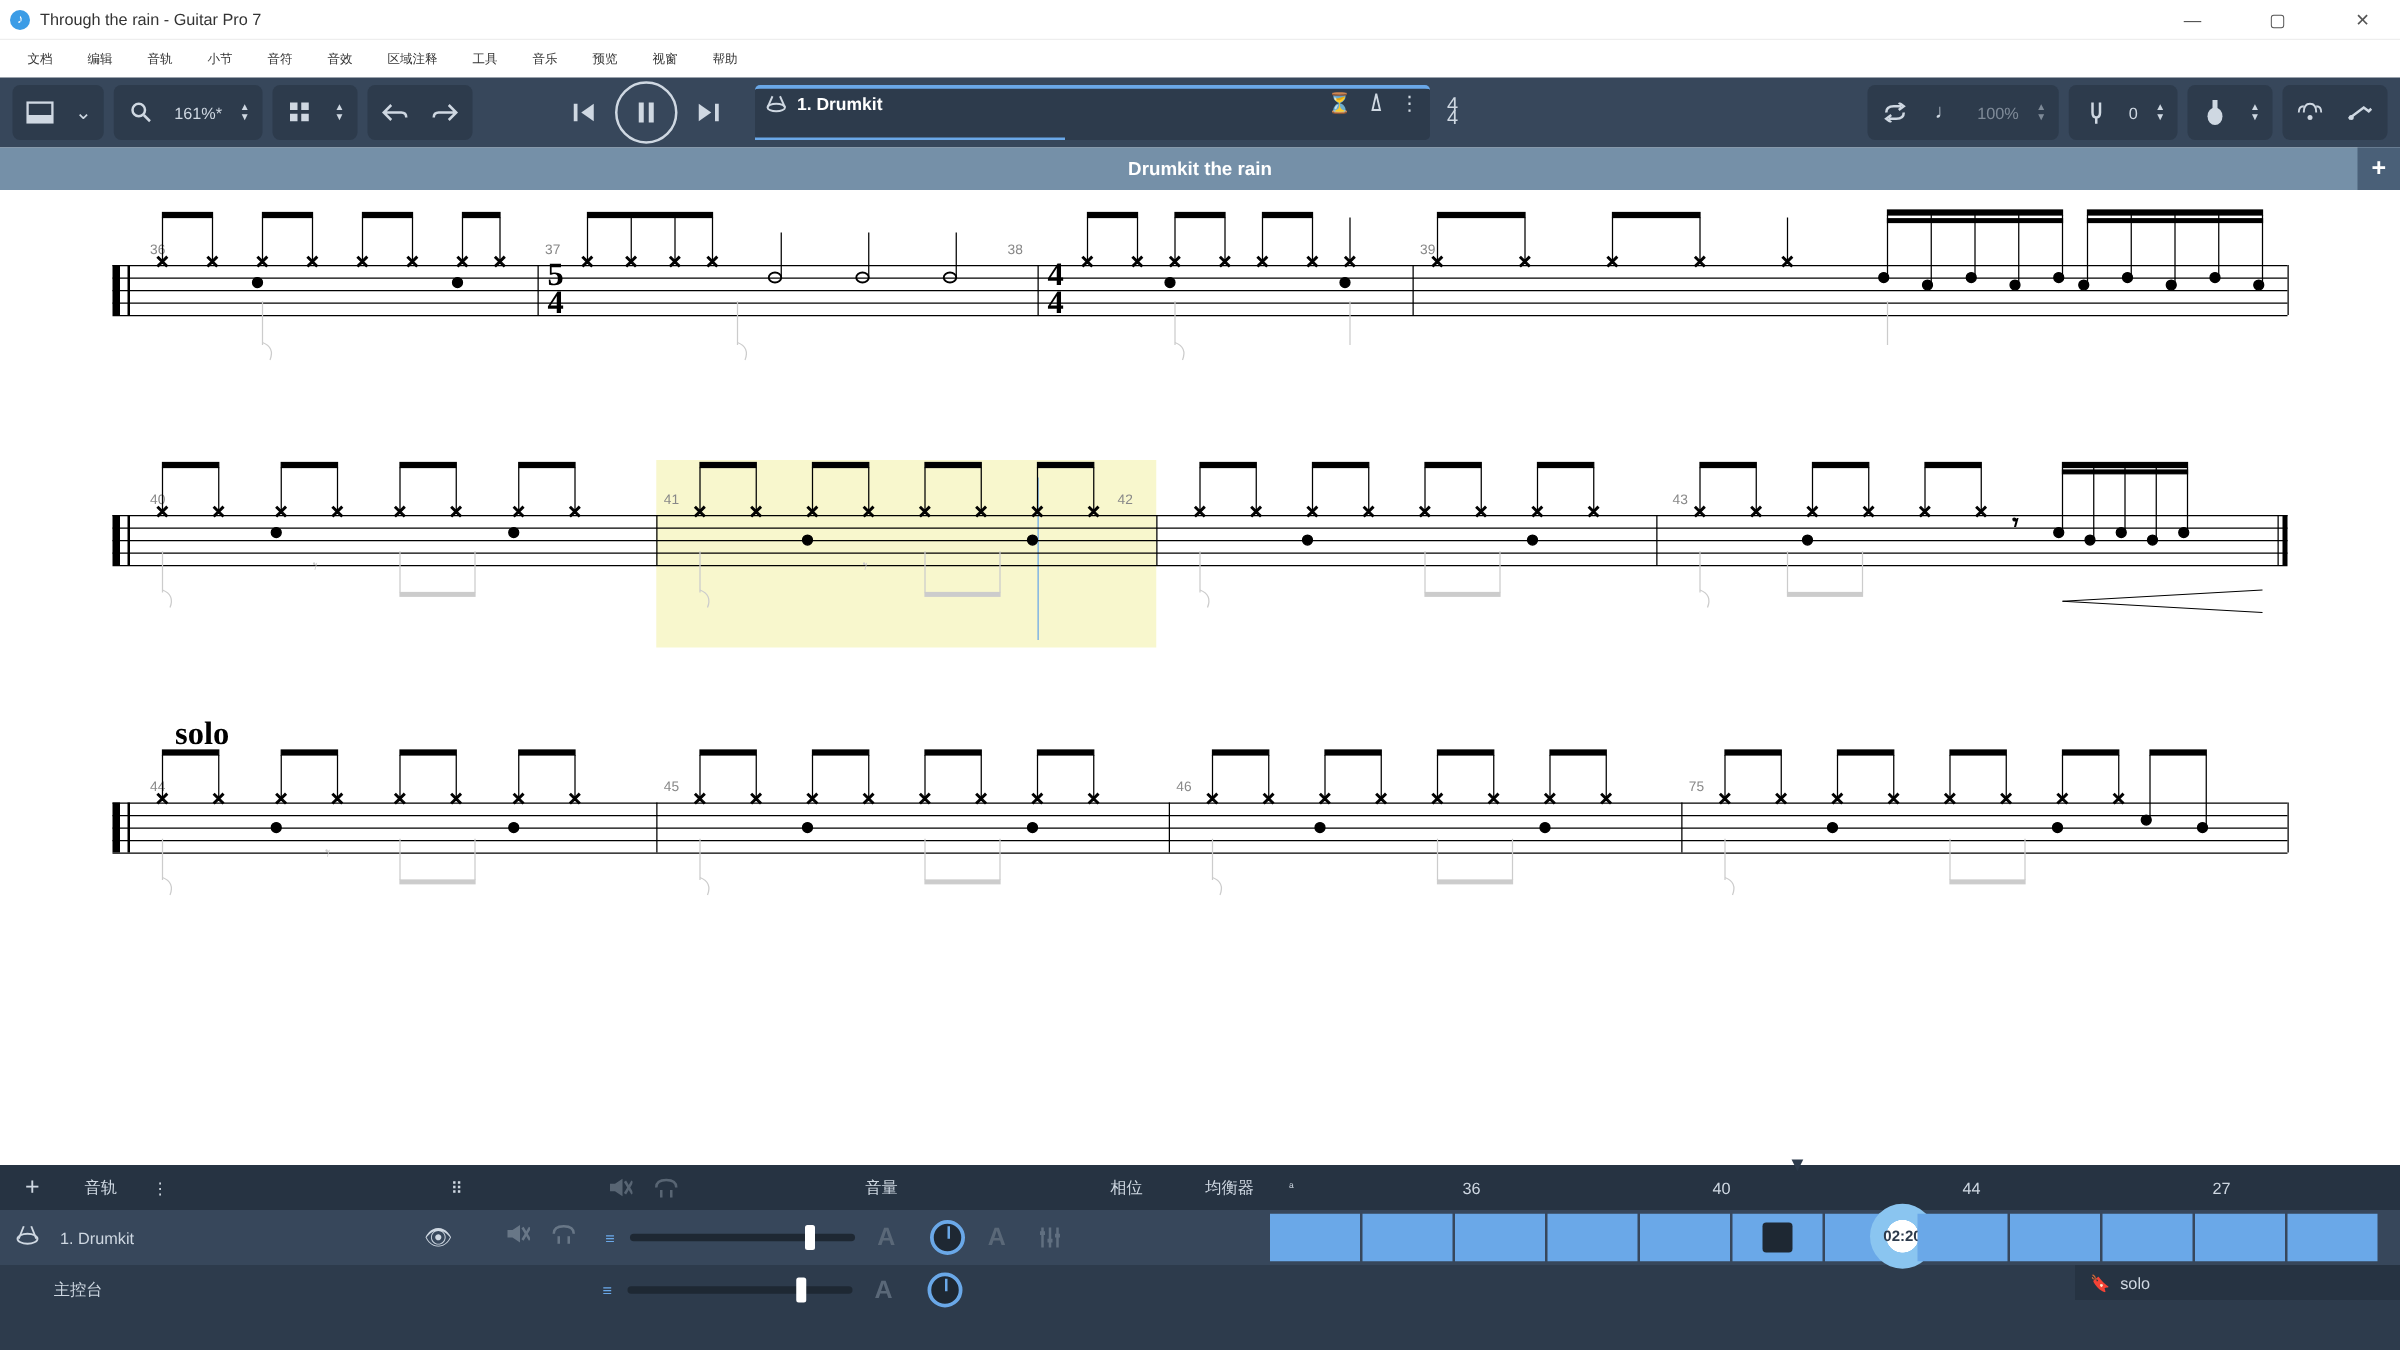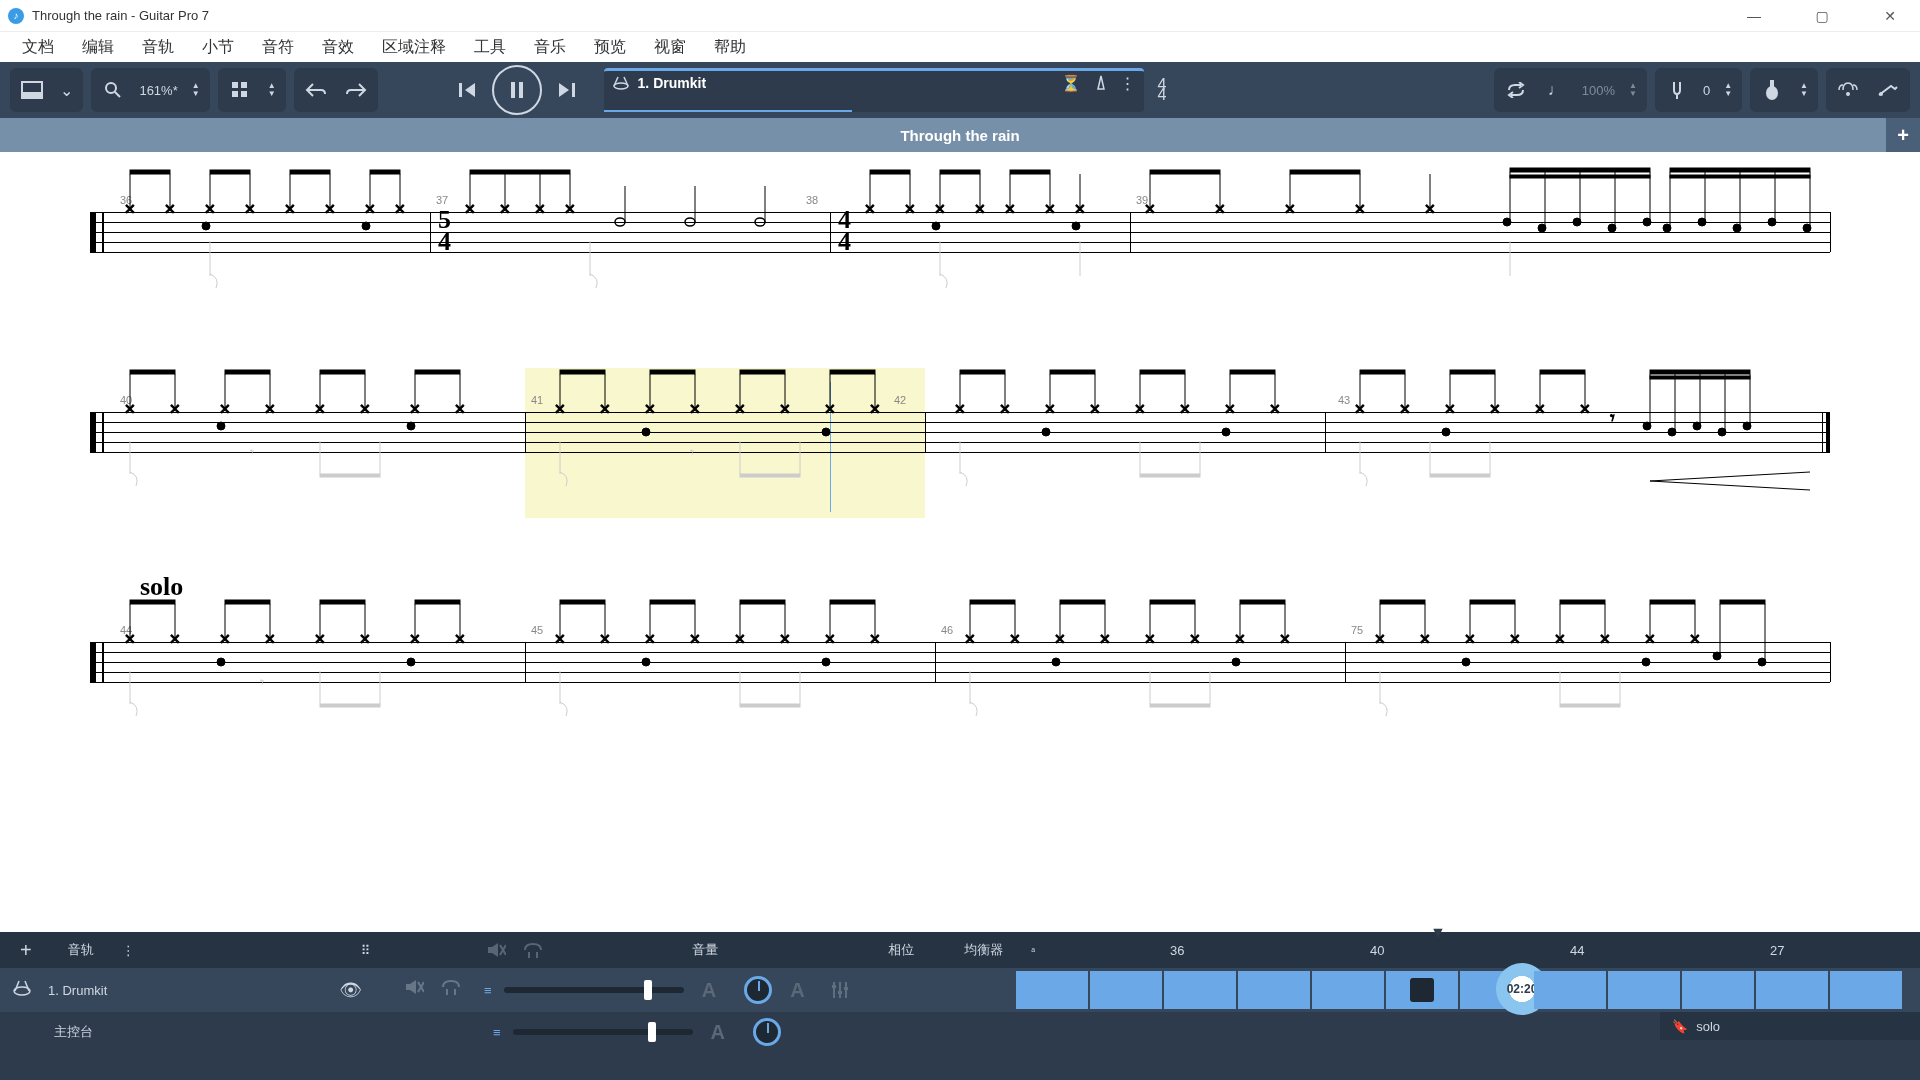--- a/index.html
+++ b/index.html
@@ -3,21 +3,21 @@
 <meta charset="utf-8">
 <style>
 *{margin:0;padding:0;box-sizing:border-box;font-family:"Microsoft YaHei",Arial,sans-serif}
 body{background:#fff;overflow:hidden;width:1920px;height:1080px;position:relative}
 .titlebar{height:32px;background:#fff;display:flex;align-items:center;padding:0 8px;border-bottom:1px solid #eee}
 .titlebar .icon{width:16px;height:16px;background:#3b9ce6;border-radius:50%;margin-right:8px;display:flex;align-items:center;justify-content:center;color:#fff;font-size:10px}
 .titlebar .title{font-size:13px;color:#333}
 .winbtns{margin-left:auto;display:flex;gap:24px}
 .winbtn{width:44px;height:28px;display:flex;align-items:center;justify-content:center;cursor:pointer;font-size:14px;color:#555}
 .menubar{height:30px;background:#fff;display:flex;align-items:center;padding:0 8px;gap:0}
-.menuitem{padding:4px 14px;font-size:16px;color:#333;cursor:pointer}
+.menuitem{padding:4px 14px;font-size:10px;color:#333;cursor:pointer}
 .toolbar{height:56px;background:#37475b;display:flex;align-items:center;padding:0 10px;gap:8px}
 .tbgroup{display:flex;align-items:center;gap:4px;background:#2d3b4c;border-radius:6px;padding:4px;height:44px}
 .tbbtn{min-width:36px;height:36px;display:flex;align-items:center;justify-content:center;cursor:pointer;color:#cfd8e2;border-radius:4px;padding:0 6px}
 .tbtext{font-size:13px;color:#cfd8e2;padding:0 4px}
 .playgroup{display:flex;align-items:center;gap:0}
 .playbtn{width:42px;height:42px;display:flex;align-items:center;justify-content:center;cursor:pointer;color:#cfd8e2}
 .pausebtn{width:50px;height:50px;border:2px solid #cfd8e2;border-radius:50%;display:flex;align-items:center;justify-content:center;cursor:pointer;color:#cfd8e2;margin:0 4px}
 .trackinfo{background:#2d3b4c;border-radius:4px;height:44px;display:flex;flex-direction:column;min-width:540px;margin-left:8px;position:relative;border-top:3px solid #6aa8e8}
 .trackinfo .top{display:flex;align-items:center;height:24px;padding:0 8px;gap:8px}
 .trackinfo .top .ticon{width:18px;height:18px;color:#cfd8e2}
@@ -240,21 +240,21 @@
     <div class="tbbtn">
         <svg width="22" height="14">
           <path d="M2 12 L14 3 L18 6 L20 4" fill="none" stroke="#cfd8e2" stroke-width="2"></path>
           <circle cx="4" cy="11" r="2" fill="#cfd8e2"></circle>
         </svg>
       </div>
   </div>
 </div>
 
 <div class="songtitle">
-  <span>Through the rain</span>
+  <span>Drumkit the rain</span>
   <div class="addtab">+</div>
 </div>
 
 <div class="score">
 
   <div class="staffrow" style="top:60px">
     <div class="stafflines">
       <div class="line" style="top:0"></div>
         <div class="line" style="top:10px"></div>
         <div class="line" style="top:20px"></div>
@@ -861,21 +861,21 @@
         <div class="autoblock"></div>
         <div class="autoblock"></div>
         <div class="autoblock"></div>
     </div>
   </div>
   <div class="sectionmark">
     <span>🔖</span>
     <span>solo</span>
   </div>
   <div class="bp-master">
-    <span style="margin-left:42px">主控台</span>
+    <span style="margin-left:31px">主控台</span>
     <span style="color:#6aa8e8;margin-left:388px">≡</span>
     <div class="vslider">
         <div class="thumb" style="left:135px"></div>
       </div>
     <span style="font-size:20px;font-weight:bold;color:#5a6878;margin-left:6px">A</span>
     <div class="knob" style="margin-left:16px"></div>
   </div>
 </div>
 
 </body></html>

